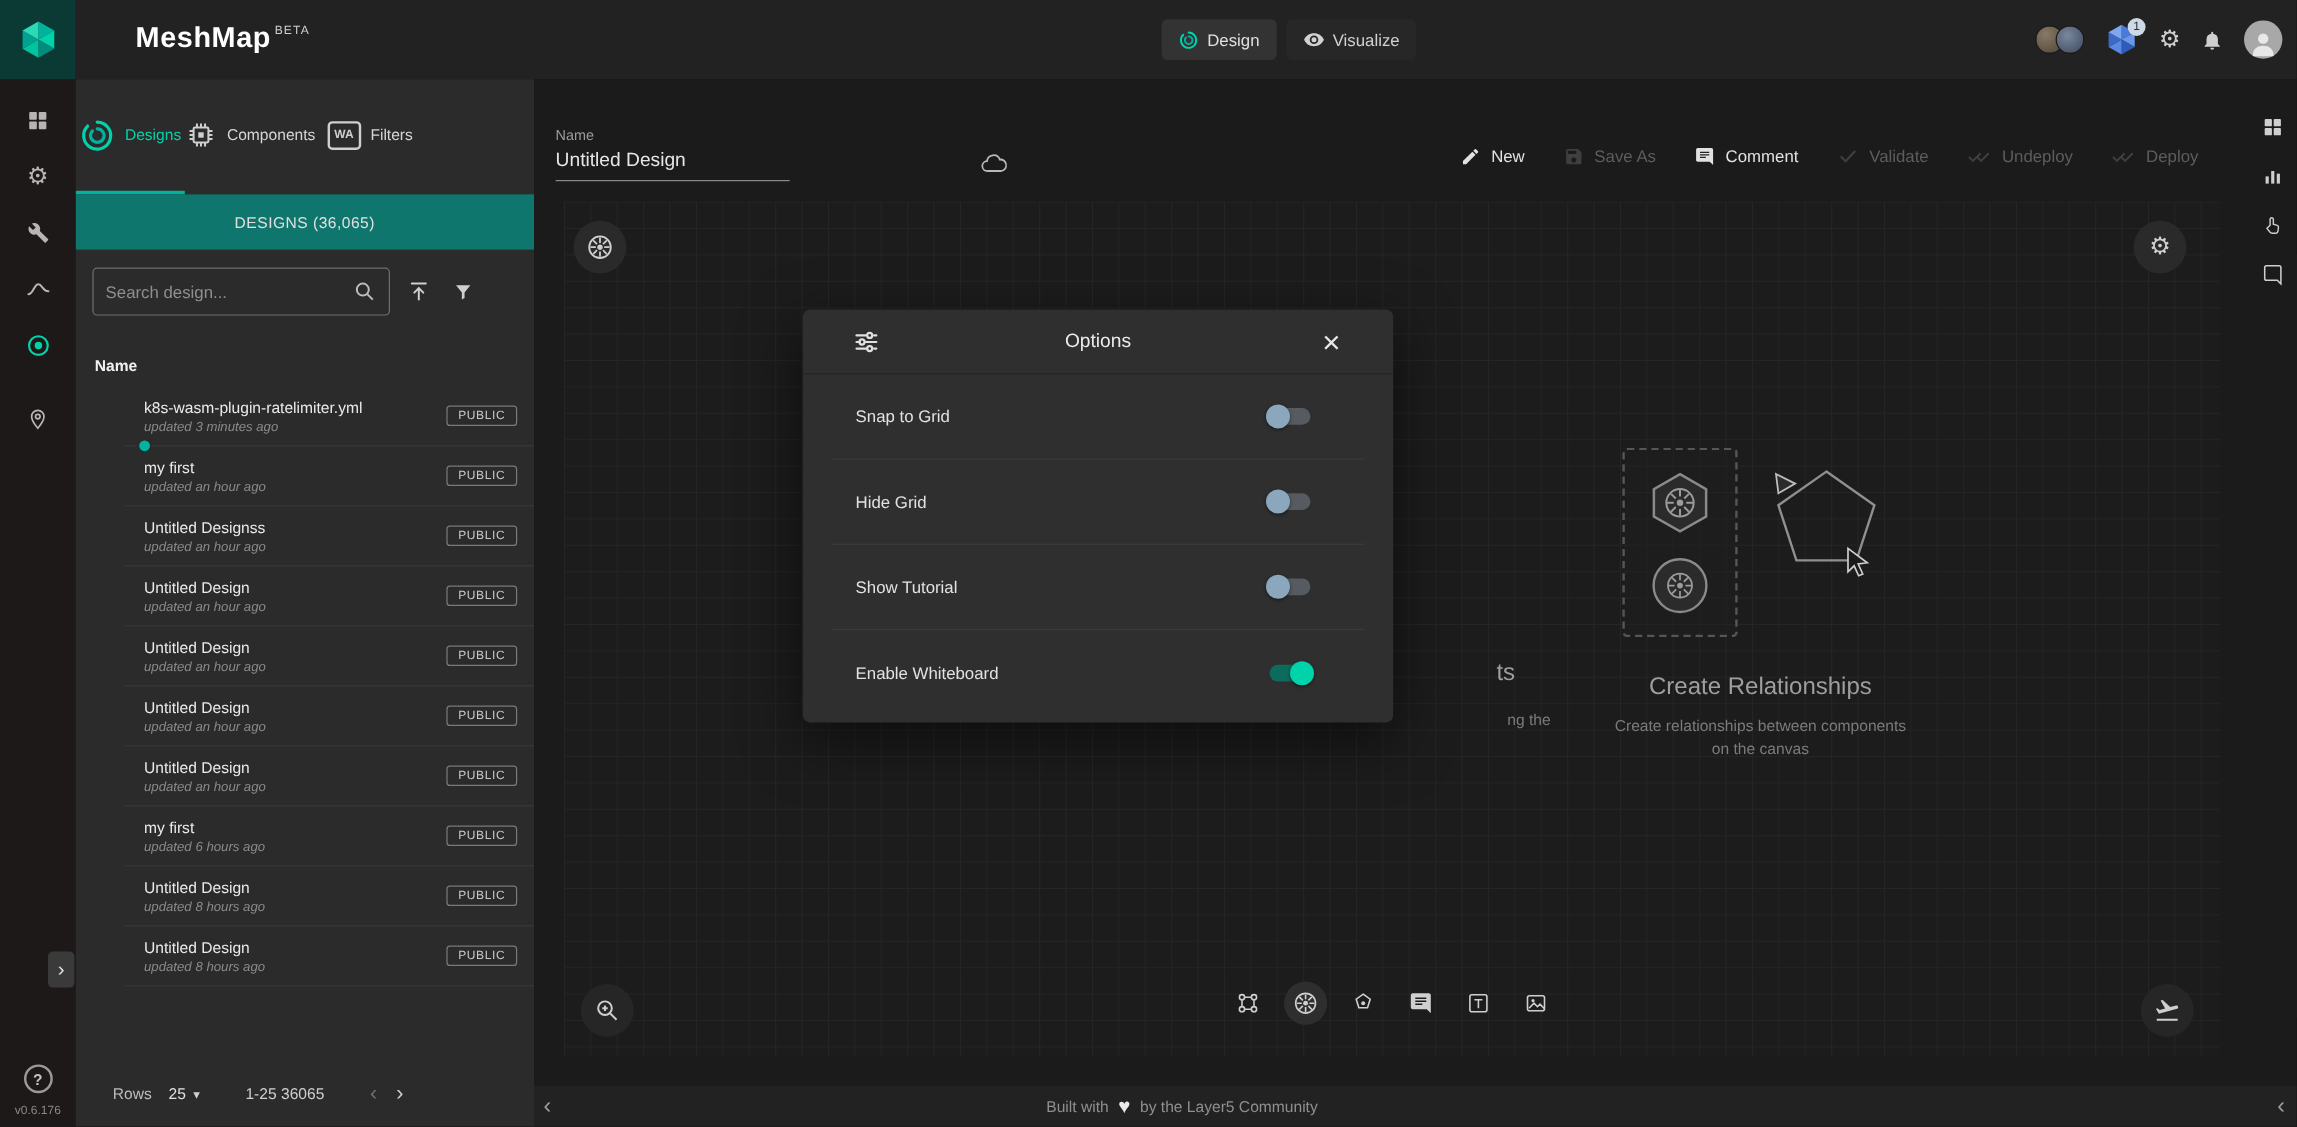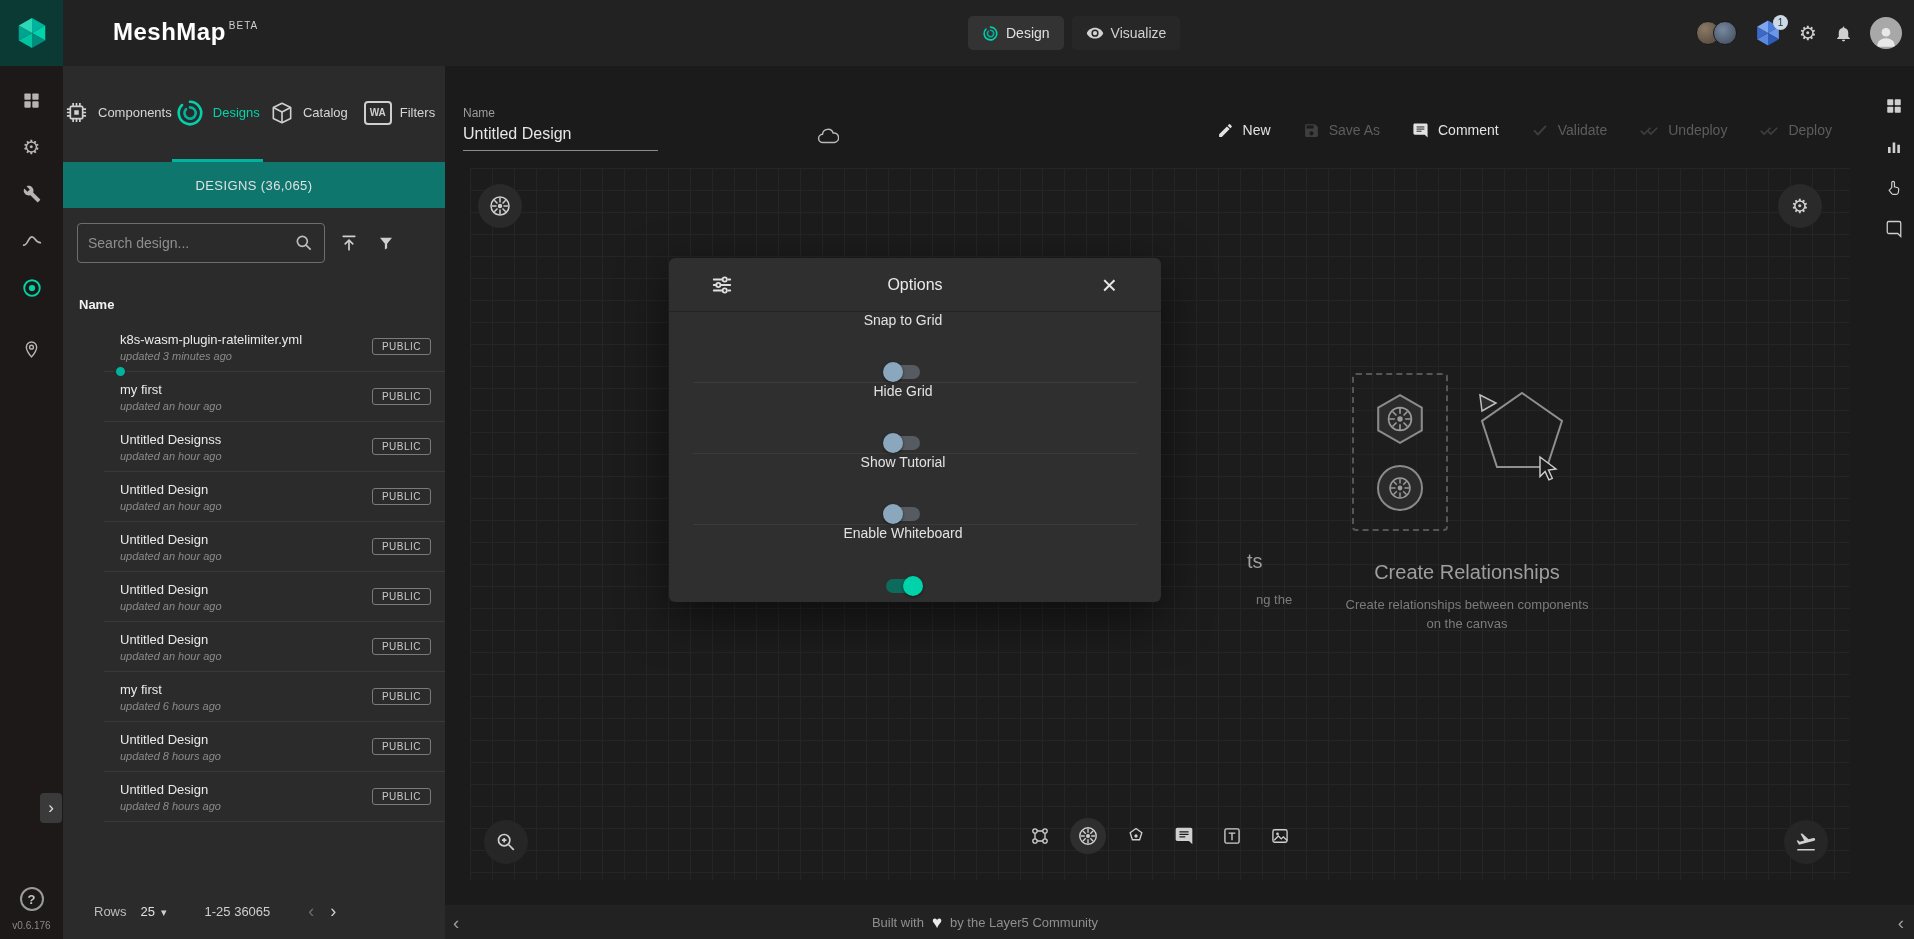--- a/index.html
+++ b/index.html
@@ -111,21 +111,21 @@
   .footer-chev.left { left:8px; }
   .footer-chev.right { right:10px; }
 
   
   .modal { position:absolute; left:669px; top:258px; width:492px; background:#2f2f2f; border-radius:6px; box-shadow:0 14px 48px rgba(0,0,0,.55); z-index:60; }
   .modal-header { position:relative; height:54px; display:flex; align-items:center; justify-content:center; border-bottom:1px solid #242424; }
   .modal-title { font-size:16px; color:#eaeaea; }
   .tune-wrap { position:absolute; left:42px; color:#e0e0e0; }
   .close-btn { position:absolute; right:44px; background:none; border:none; color:#e8e8e8; font-size:26px; cursor:pointer; line-height:1; }
   .modal-body { padding-bottom:6px; }
-  .opt-row { height:71px; margin:0 24px; padding:0 44px 0 20px; display:flex; align-items:center; justify-content:space-between; border-bottom:1px solid #3b3b3b;flex-direction:column; }
+  .opt-row { height:71px; margin:0 24px; padding:0 44px 0 20px; display:flex; align-items:center; justify-content:space-between; border-bottom:1px solid #3b3b3b; }
   .opt-row:last-child { border-bottom:none; }
   .opt-label { font-size:14px; color:#e2e2e2; }
   .switch { position:relative; width:36px; height:20px; background:none; border:none; cursor:pointer; flex:none; }
   .switch .track { position:absolute; left:1px; top:3px; width:34px; height:14px; border-radius:7px; background:#555b60; }
   .switch .knob { position:absolute; left:-2px; top:0; width:20px; height:20px; border-radius:50%; background:#8aa7bd; box-shadow:0 1px 3px rgba(0,0,0,.5); }
   .switch.on .track { background:#0c6b5c; }
   .switch.on .knob { left:18px; background:#00D3A9; }
 </style>
 </head>
 <body>
@@ -237,48 +237,38 @@
         <svg width="26" height="26" viewBox="0 0 24 24" fill="#e8e8e8">
             <circle cx="12" cy="8.5" r="4"></circle>
             <path d="M4 21c0-4.4 3.6-7 8-7s8 2.6 8 7v1H4v-1z"></path>
           </svg>
       </button>
     </div>
   </header>
 
   <nav class="sidebar">
     <div class="tabs">
+      <button class="tab active">
+        <span class="ticon">
+          <svg width="30" height="30" viewBox="0 0 32 32" fill="none" stroke-width="2.8" stroke-linecap="round">
+            <path d="M16 4a12 12 0 1 1-8.5 3.5" stroke="#00D3A9"></path>
+            <path d="M16 10a6 6 0 1 1-4.2 1.8" stroke="#00B39F"></path>
+          </svg>
+        </span>
+        <span>Designs</span>
+      </button>
       <button class="tab">
         <span class="ticon">
           <svg width="27" height="27" viewBox="0 0 24 24" fill="none" stroke="currentColor" stroke-width="1.5">
             <rect x="6.5" y="6.5" width="11" height="11" rx="1"></rect>
             <rect x="10" y="10" width="4" height="4" fill="currentColor" stroke="none"></rect>
             <path d="M9 6.5v-3M12 6.5v-3M15 6.5v-3M9 20.5v-3M12 20.5v-3M15 20.5v-3M6.5 9h-3M6.5 12h-3M6.5 15h-3M20.5 9h-3M20.5 12h-3M20.5 15h-3"></path>
           </svg>
         </span>
         <span>Components</span>
-      </button>
-      <button class="tab active">
-        <span class="ticon">
-          <svg width="30" height="30" viewBox="0 0 32 32" fill="none" stroke-width="2.8" stroke-linecap="round">
-            <path d="M16 4a12 12 0 1 1-8.5 3.5" stroke="#00D3A9"></path>
-            <path d="M16 10a6 6 0 1 1-4.2 1.8" stroke="#00B39F"></path>
-          </svg>
-        </span>
-        <span>Designs</span>
-      </button>
-      <button class="tab">
-        <span class="ticon">
-          <svg width="26" height="26" viewBox="0 0 24 24" fill="none" stroke="currentColor" stroke-width="1.5" stroke-linejoin="round">
-            <path d="M12 3l8 4v10l-8 4-8-4V7l8-4z"></path>
-              <path d="M4 7l8 4 8-4"></path>
-              <path d="M12 11v10"></path>
-          </svg>
-        </span>
-        <span>Catalog</span>
       </button>
       <button class="tab">
         <span class="ticon">
           <span class="wa-box">WA</span>
         </span>
         <span>Filters</span>
       </button>
     </div>
 
     <div class="section-bar">DESIGNS (36,065)</div>

